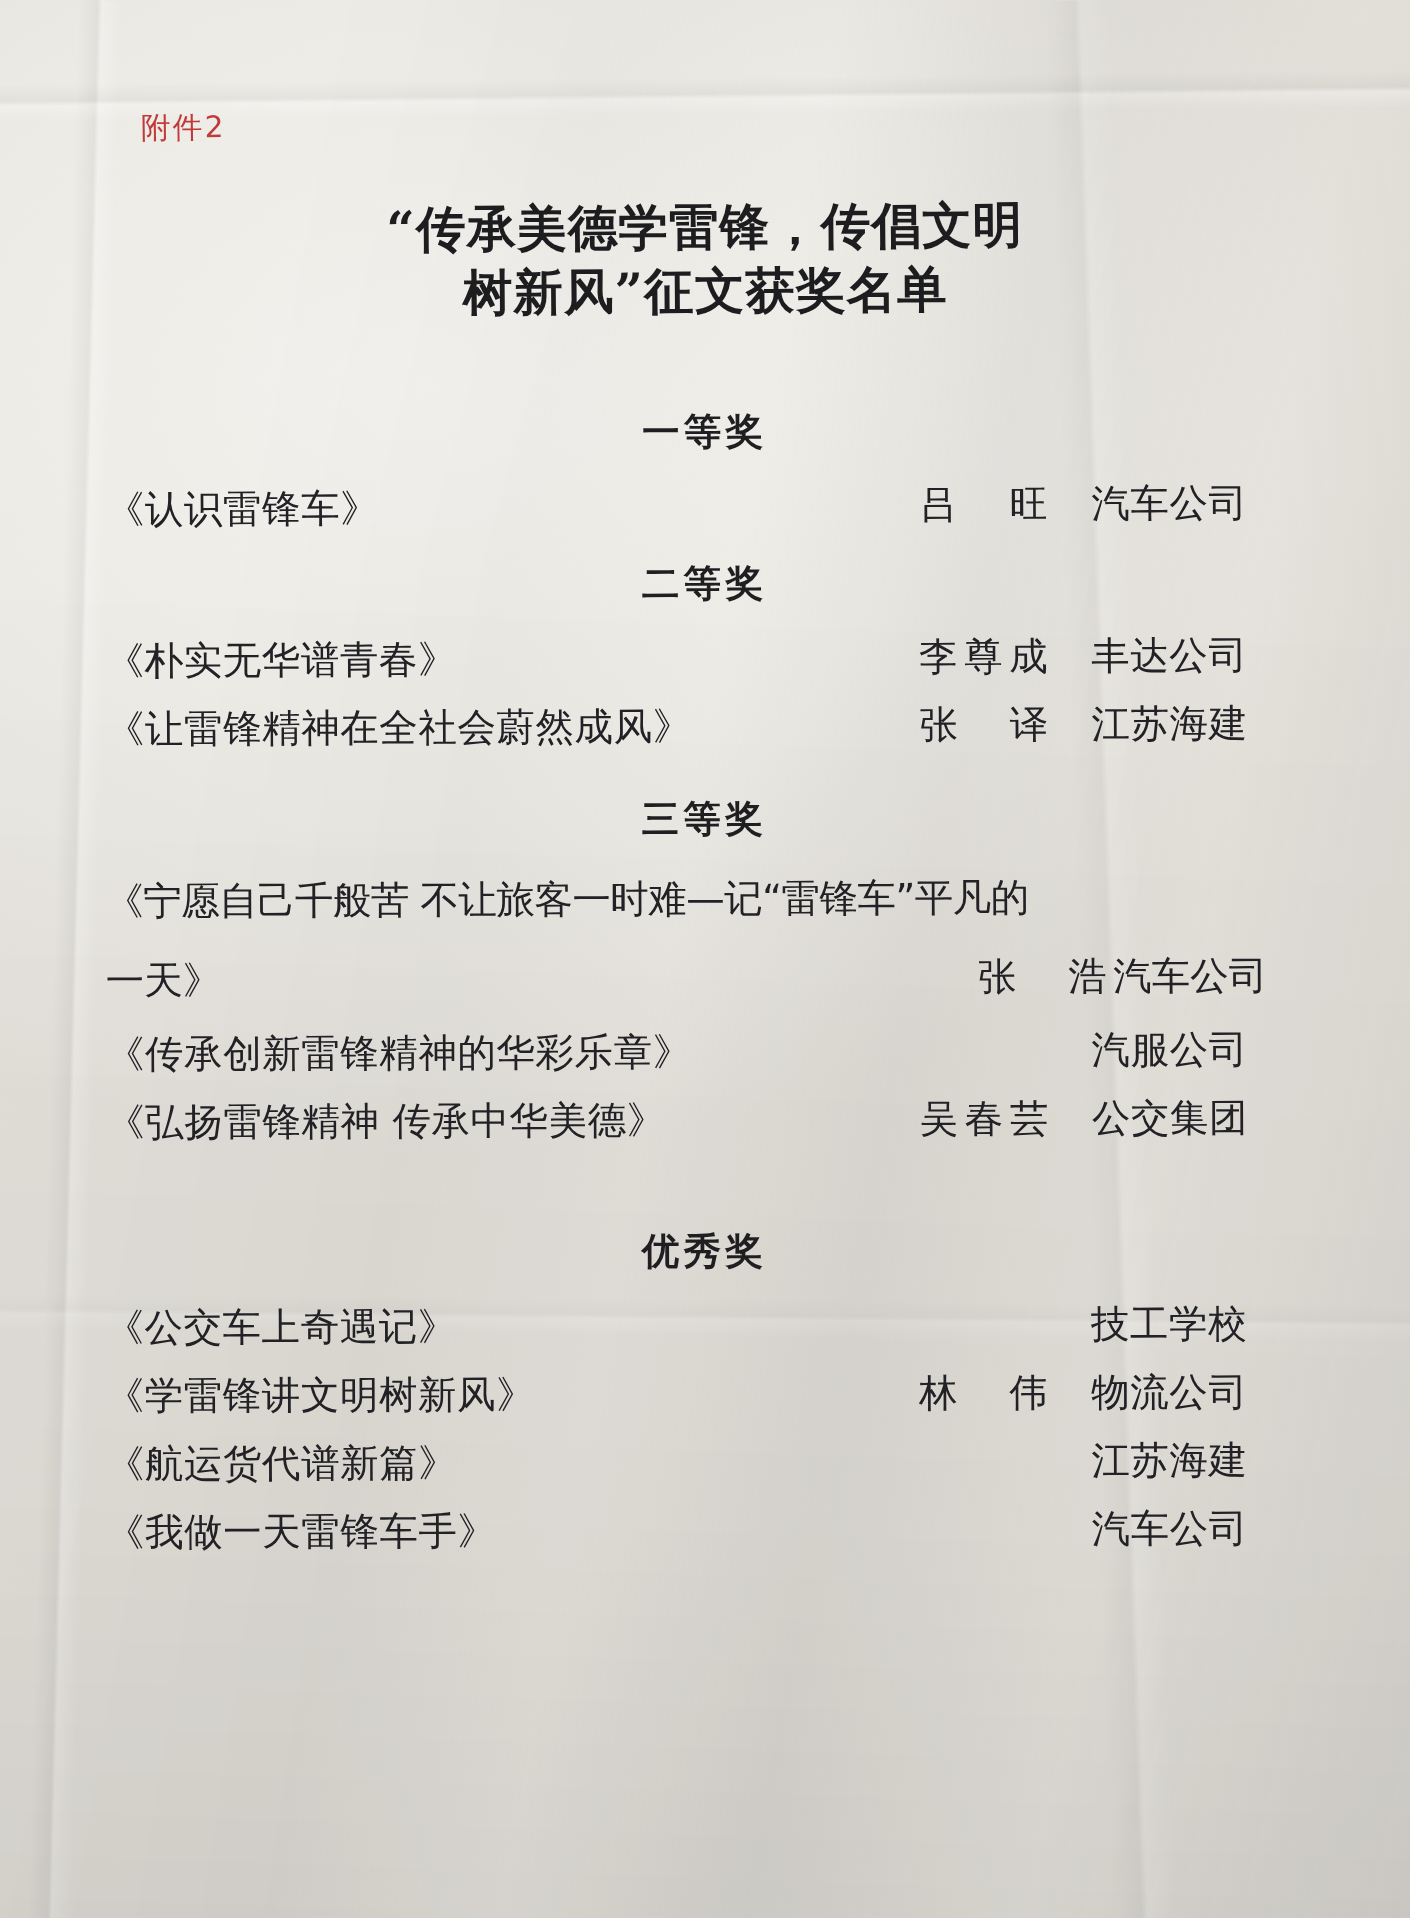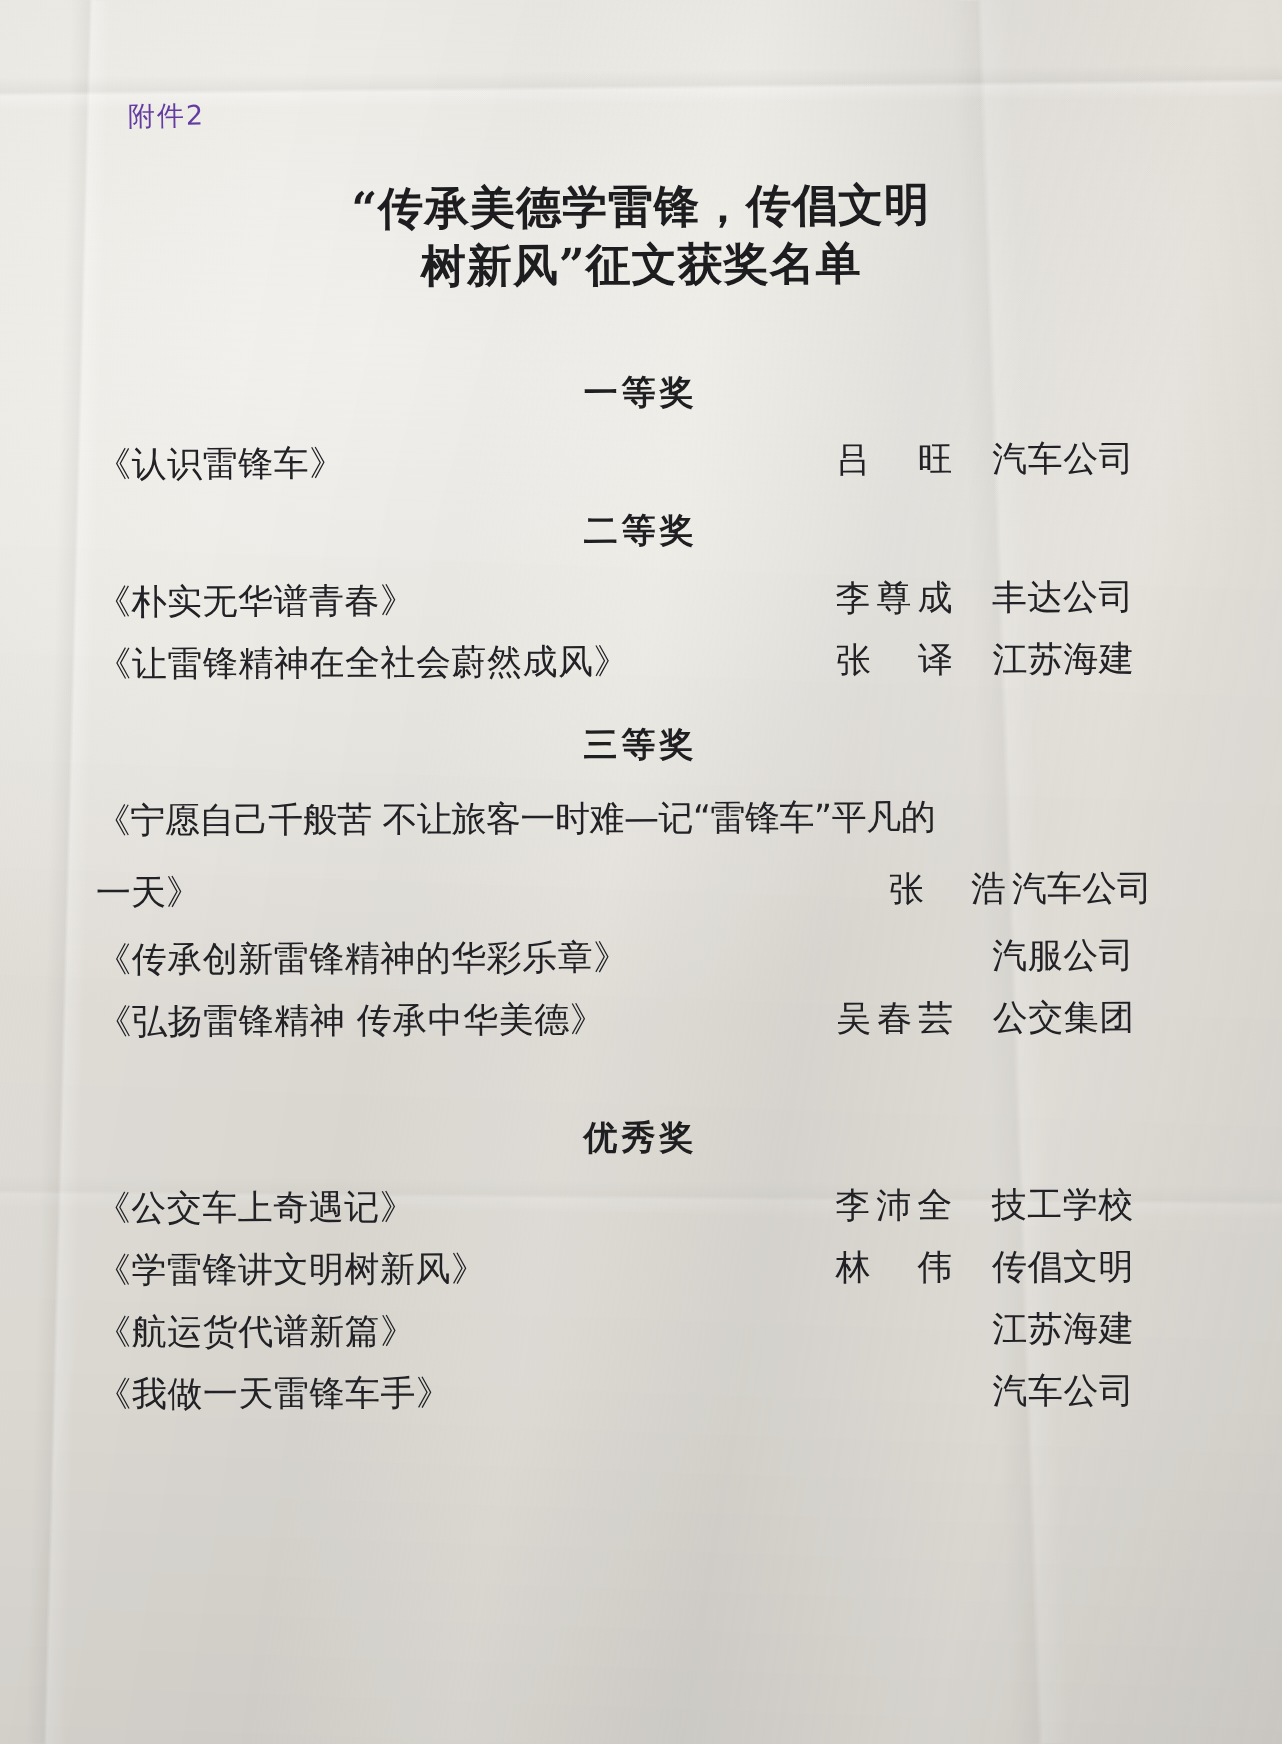--- a/index.html
+++ b/index.html
@@ -51,21 +51,21 @@
     z-index: 5;
     color: #26262a;
   }
 
   .attach-label {
     position: absolute;
     left: 128px;
     top: 98px;
     font-size: 27px;
     letter-spacing: 2px;
-    color: #4c1d95;
+    color: #b91c1c;
     font-family: "DejaVu Sans", sans-serif;
     transform: rotate(-0.7deg);
     opacity: .85;
   }
 
   .title {
     position: absolute;
     left: 0;
     top: 178px;
     width: 1282px;
@@ -209,28 +209,27 @@
       <span class="e-name">吴春芸</span>
       <span class="e-org">公交集团</span>
     </div>
   </div>
 
   <div class="award-group g4">
     <div class="award-head">优秀奖</div>
     <div class="entry">
       <span class="e-title">《公交车上奇遇记》</span>
       <span class="spacer"></span>
-      <span class="e-name">李沛全</span>
       <span class="e-org">技工学校</span>
     </div>
     <div class="entry">
       <span class="e-title">《学雷锋讲文明树新风》</span>
       <span class="spacer"></span>
       <span class="e-name">林　伟</span>
-      <span class="e-org">传倡文明</span>
+      <span class="e-org">物流公司</span>
     </div>
     <div class="entry">
       <span class="e-title">《航运货代谱新篇》</span>
       <span class="spacer"></span>
       <span class="e-org">江苏海建</span>
     </div>
     <div class="entry">
       <span class="e-title">《我做一天雷锋车手》</span>
       <span class="spacer"></span>
       <span class="e-org">汽车公司</span>

